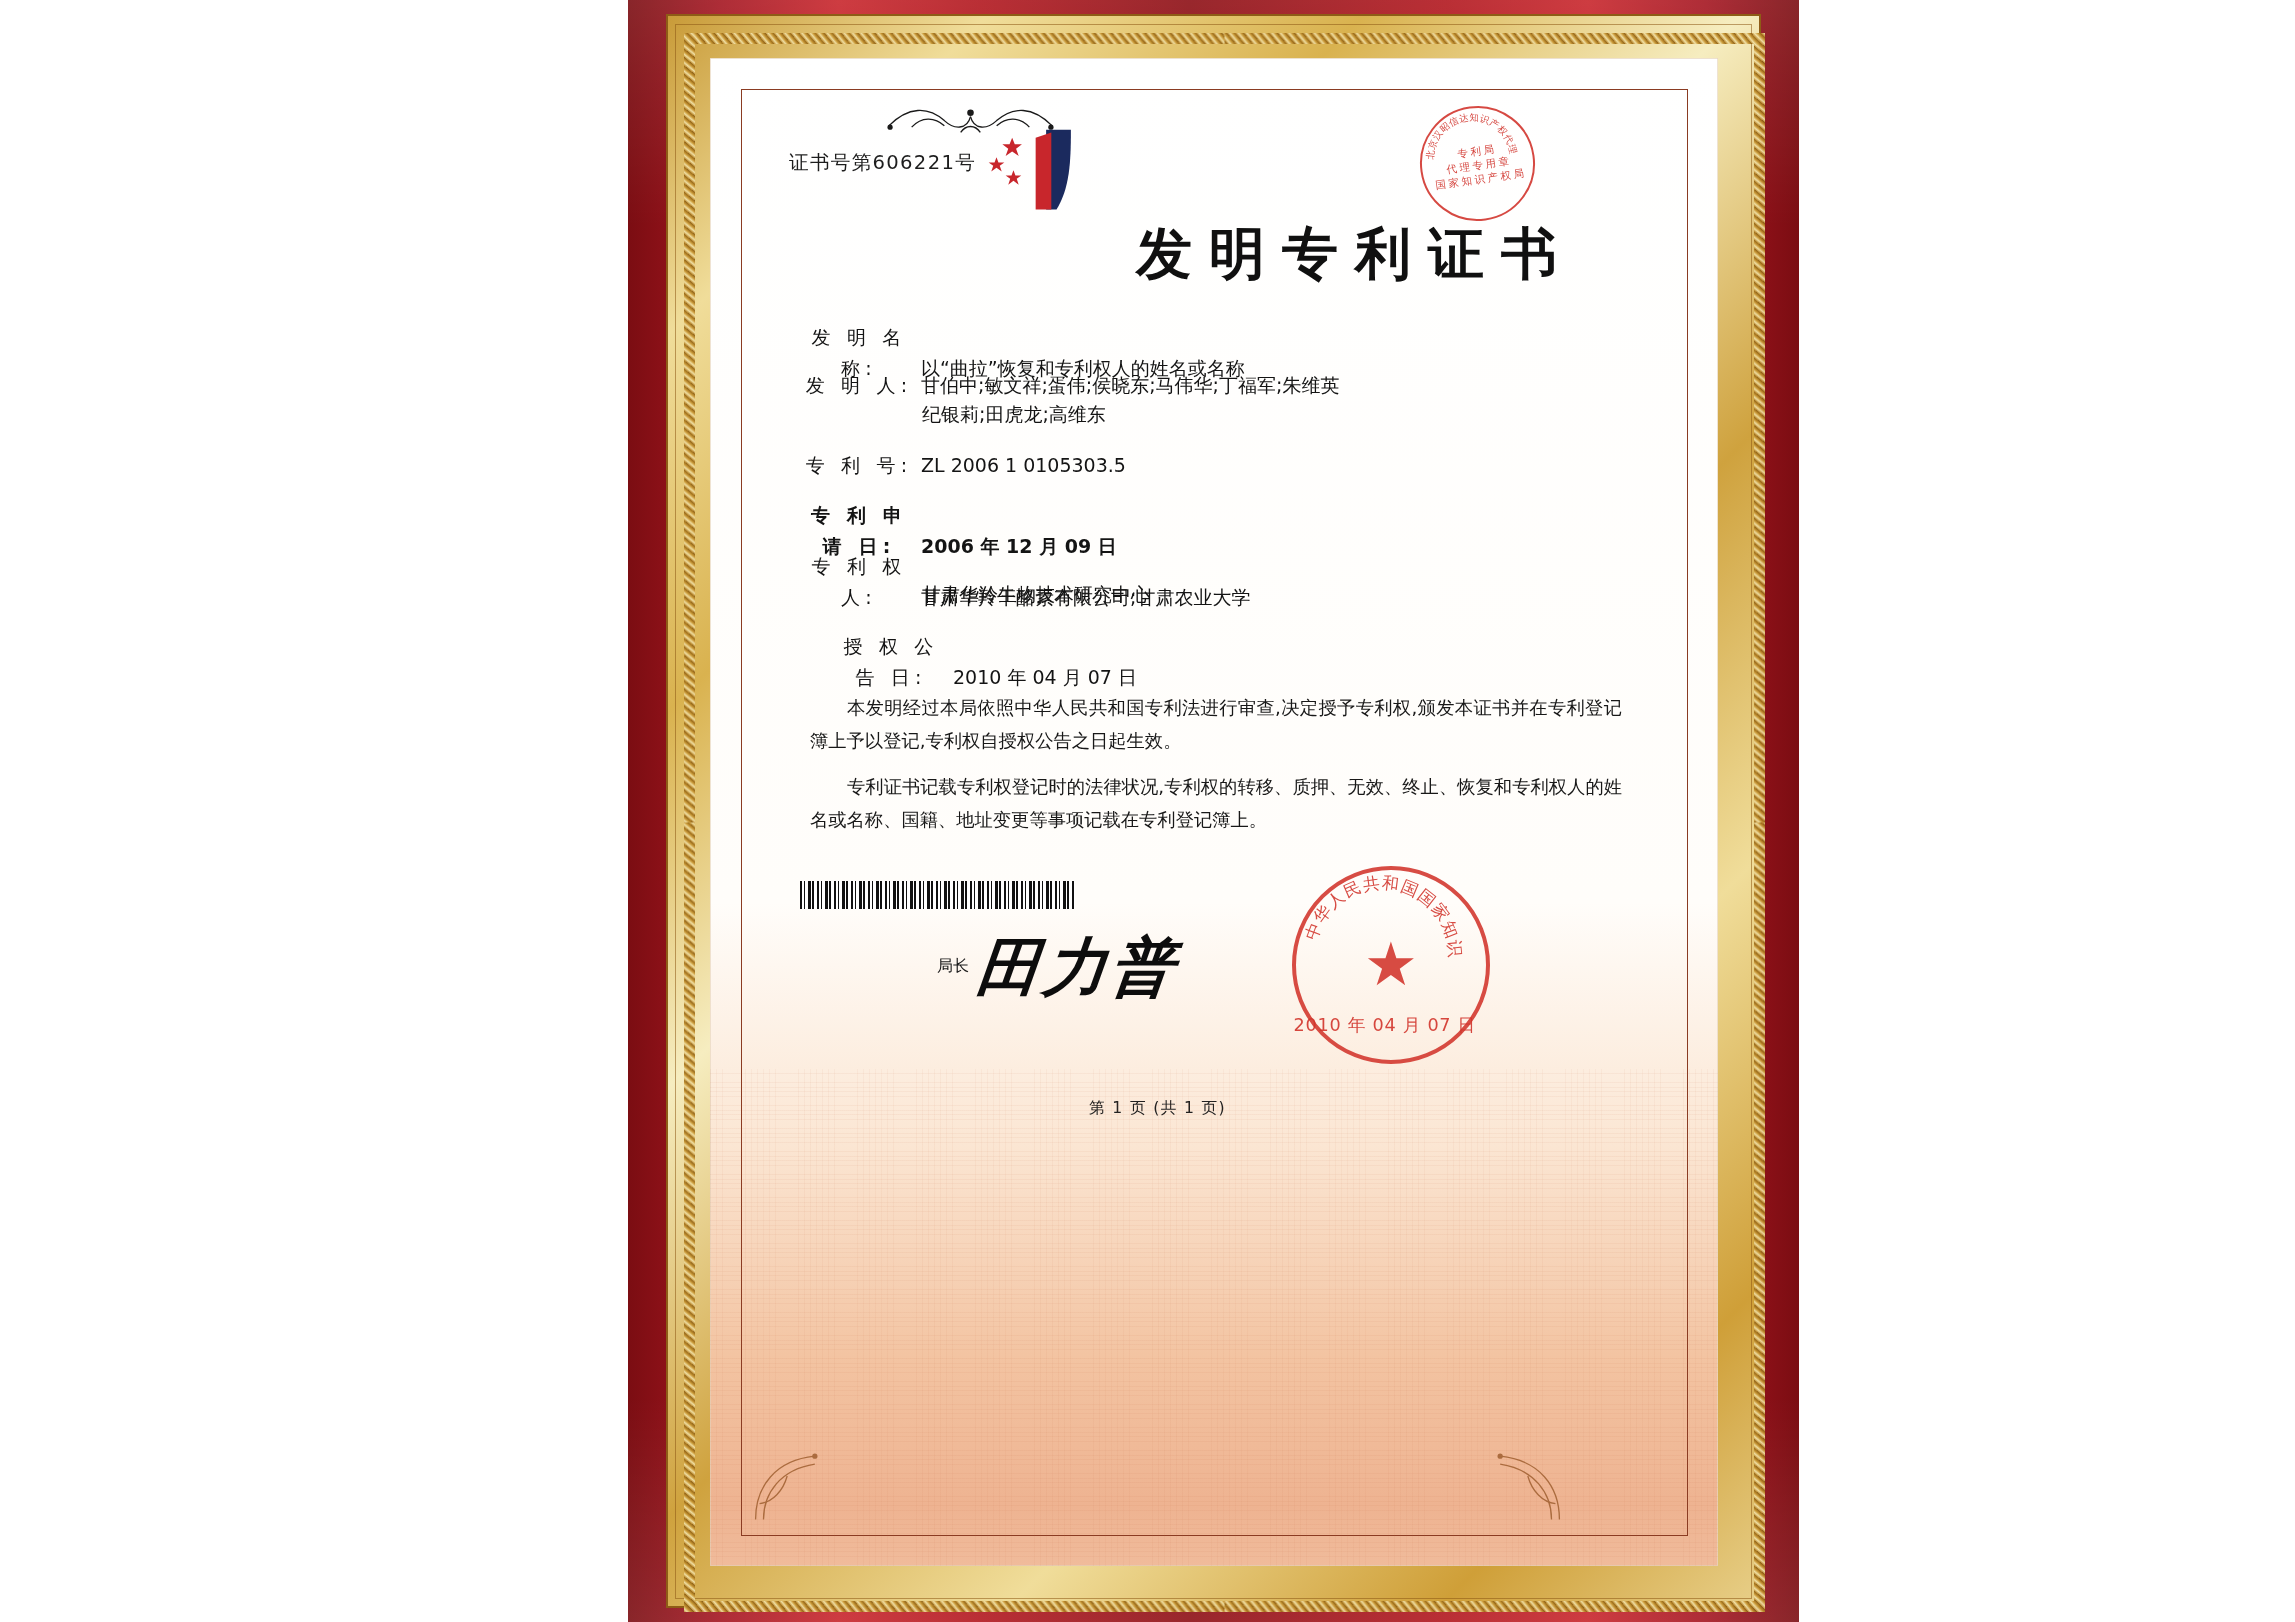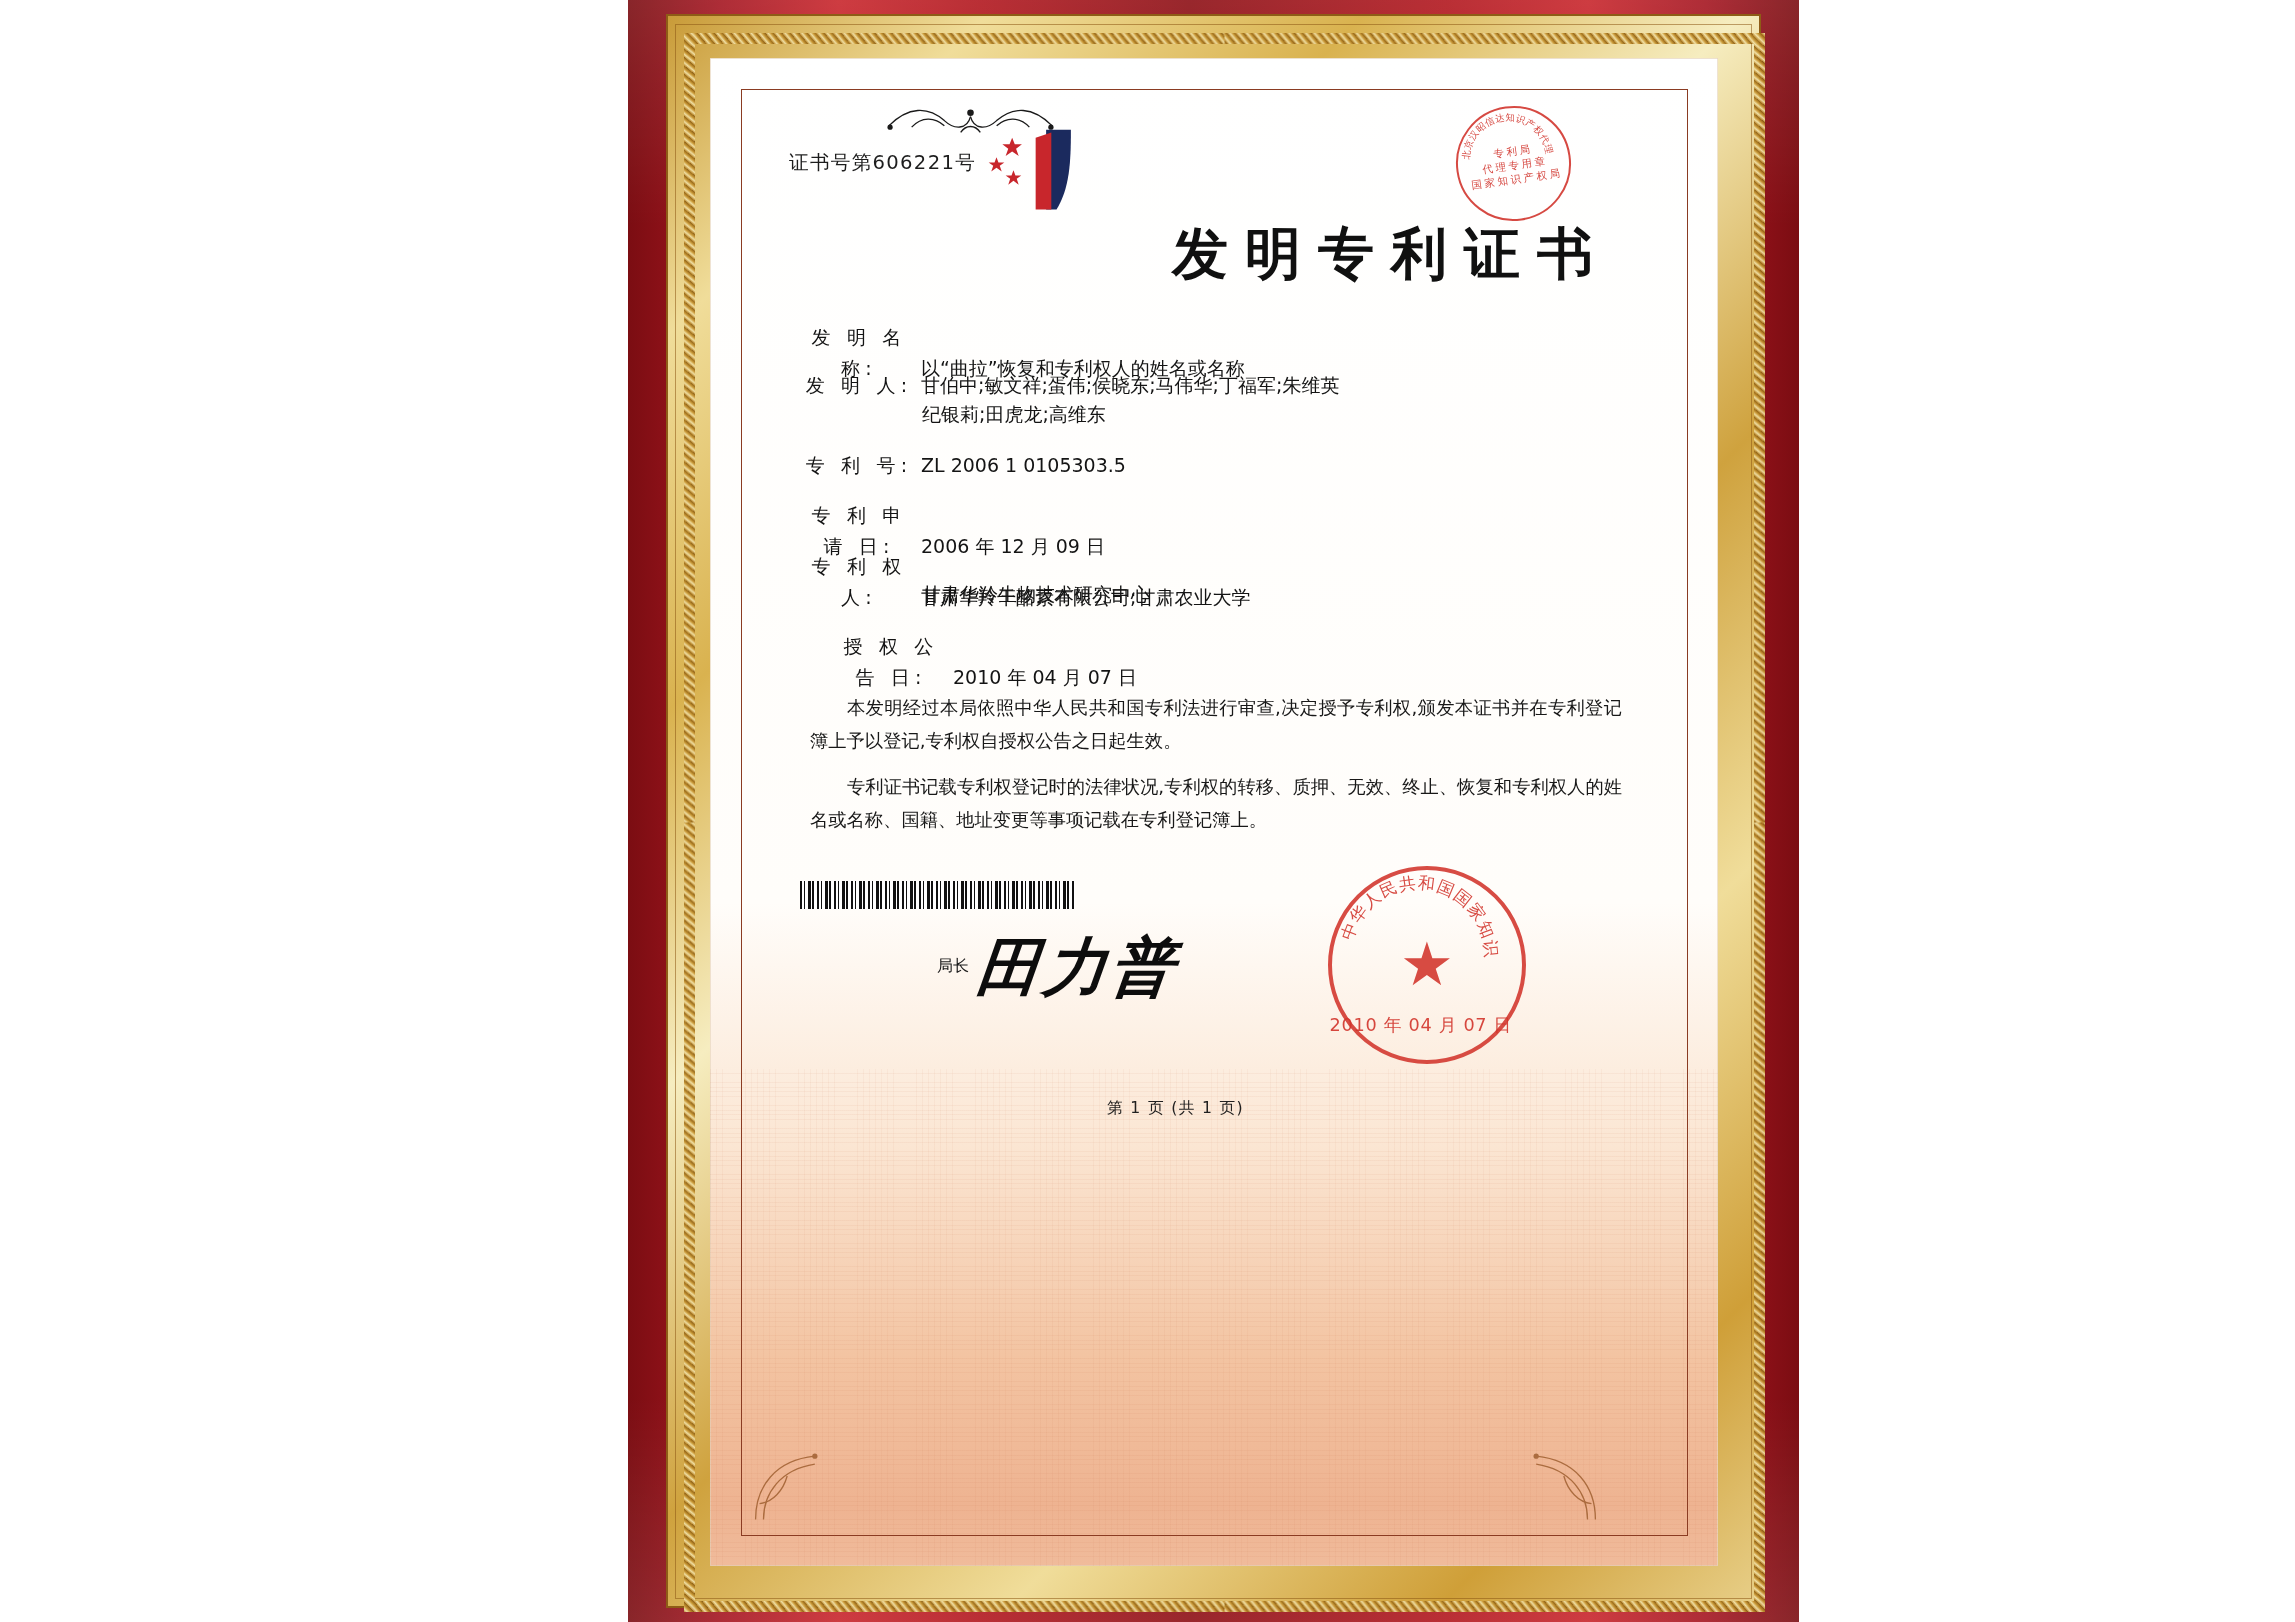--- a/index.html
+++ b/index.html
@@ -129,21 +129,21 @@
     position:absolute;
     left: 31px; top: 31px;
     width: 945px; height: 1445px;
     border: 1.3px solid #8a3b22;
   }
 
   
   .content {
     position: absolute;
     left: 31px; top: 31px;
-    width: 833px; height: 1445px; padding-left: 36px;
+    width: 833px; height: 1445px;
   }
 
   .cert-no {
     position:absolute;
     left: 48px; top: 60px;
     font-size: 19.6px;
     color:#1d1d1d;
     letter-spacing: 1.3px;
     font-family:"DejaVu Sans", sans-serif;
   }
@@ -222,21 +222,21 @@
     left: 181px;
     font-size: 19px;
     color:#141414;
     font-family:"DejaVu Sans", sans-serif;
   }
 
   .f-name   { top: 233px; }
   .f-invent { top: 281px; }
   .f-invent2{ top: 313px; }
   .f-patno  { top: 361px; }
-  .f-appdate{ top: 411px; }
+  .f-appdate{ top: 411px; font-weight: bold; }
   .f-owner  { top: 462px; }
   .f-owner2 { top: 493px; }
   .f-grant  { top: 542px; margin-left: 32px; }
 
   .body-text{
     position:absolute;
     left: 56px; top: 589px;
     width: 838px;
     font-size: 18.3px;
     line-height: 33px;

